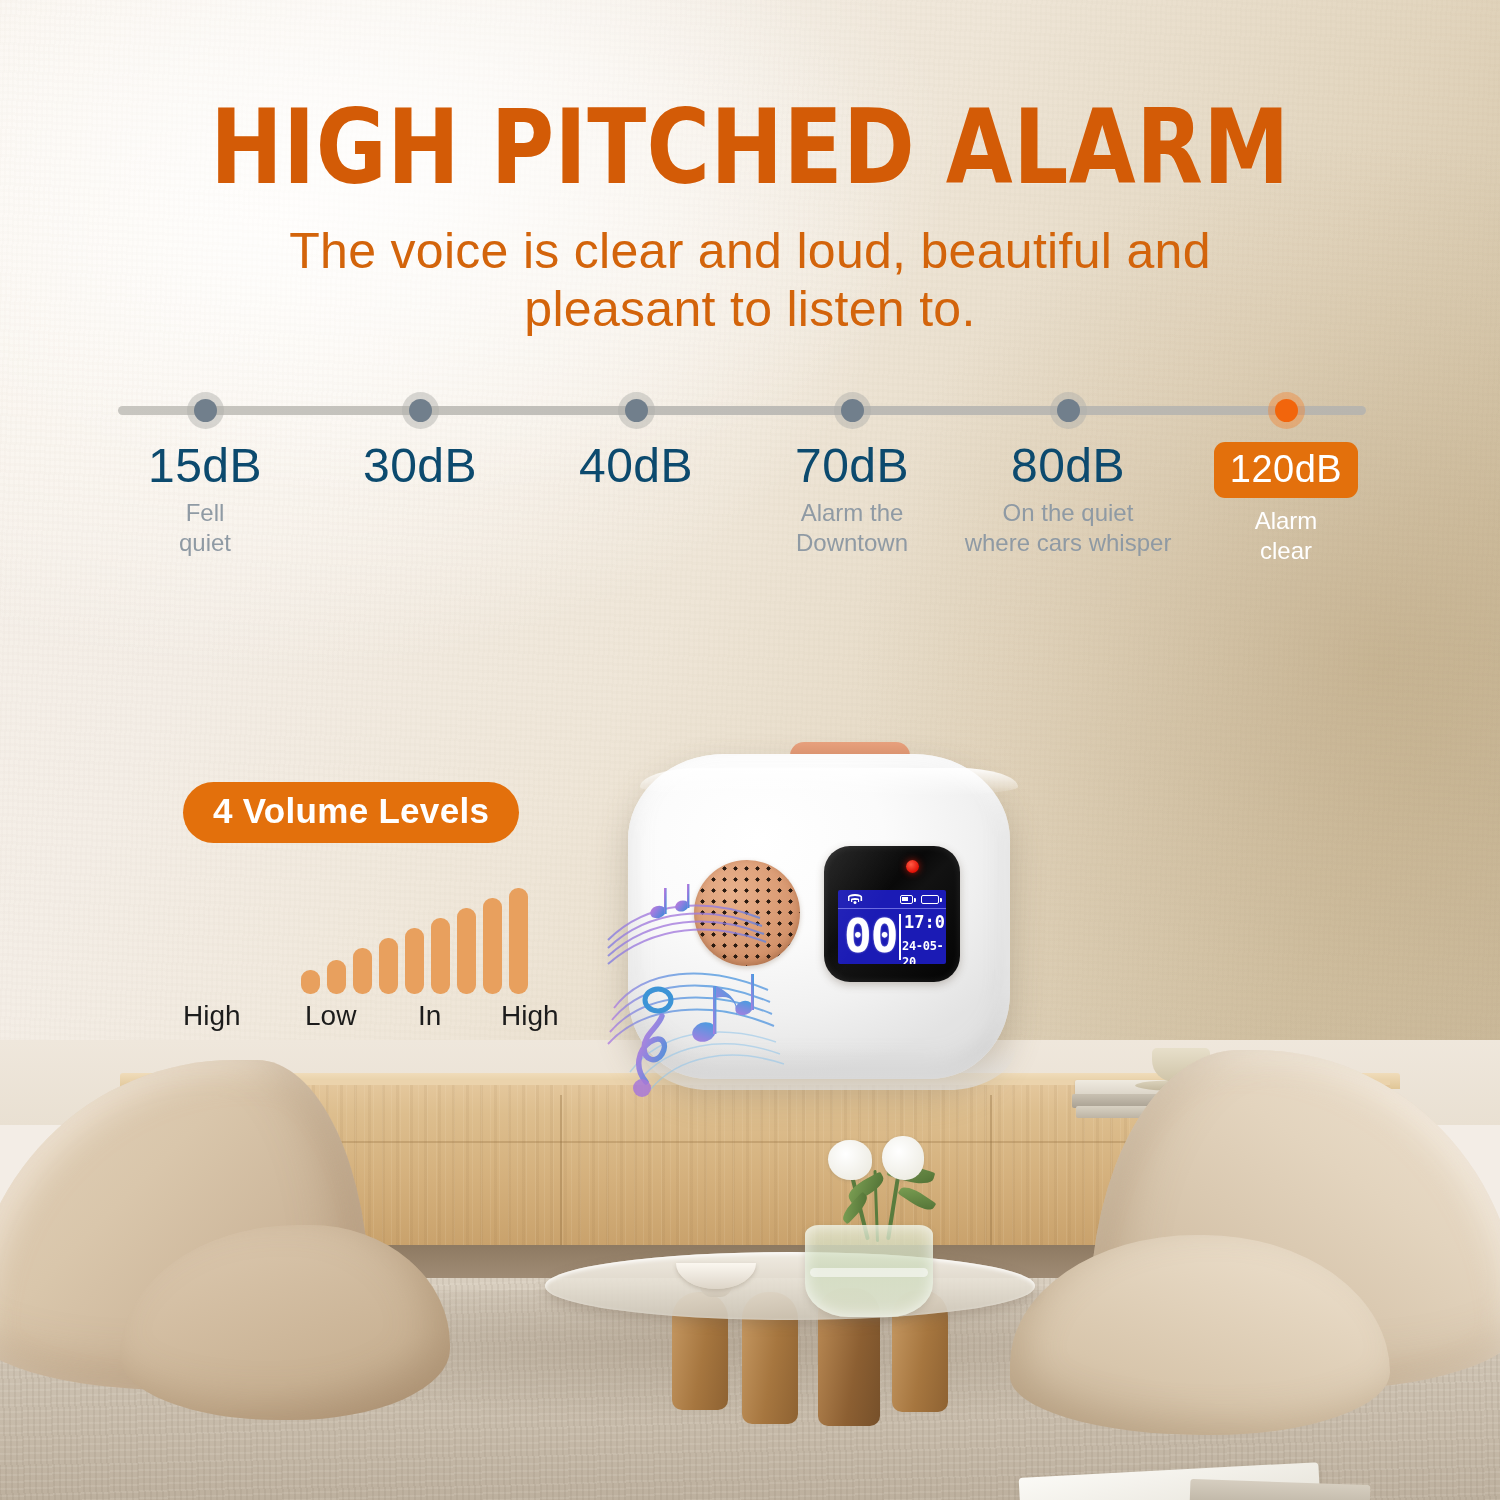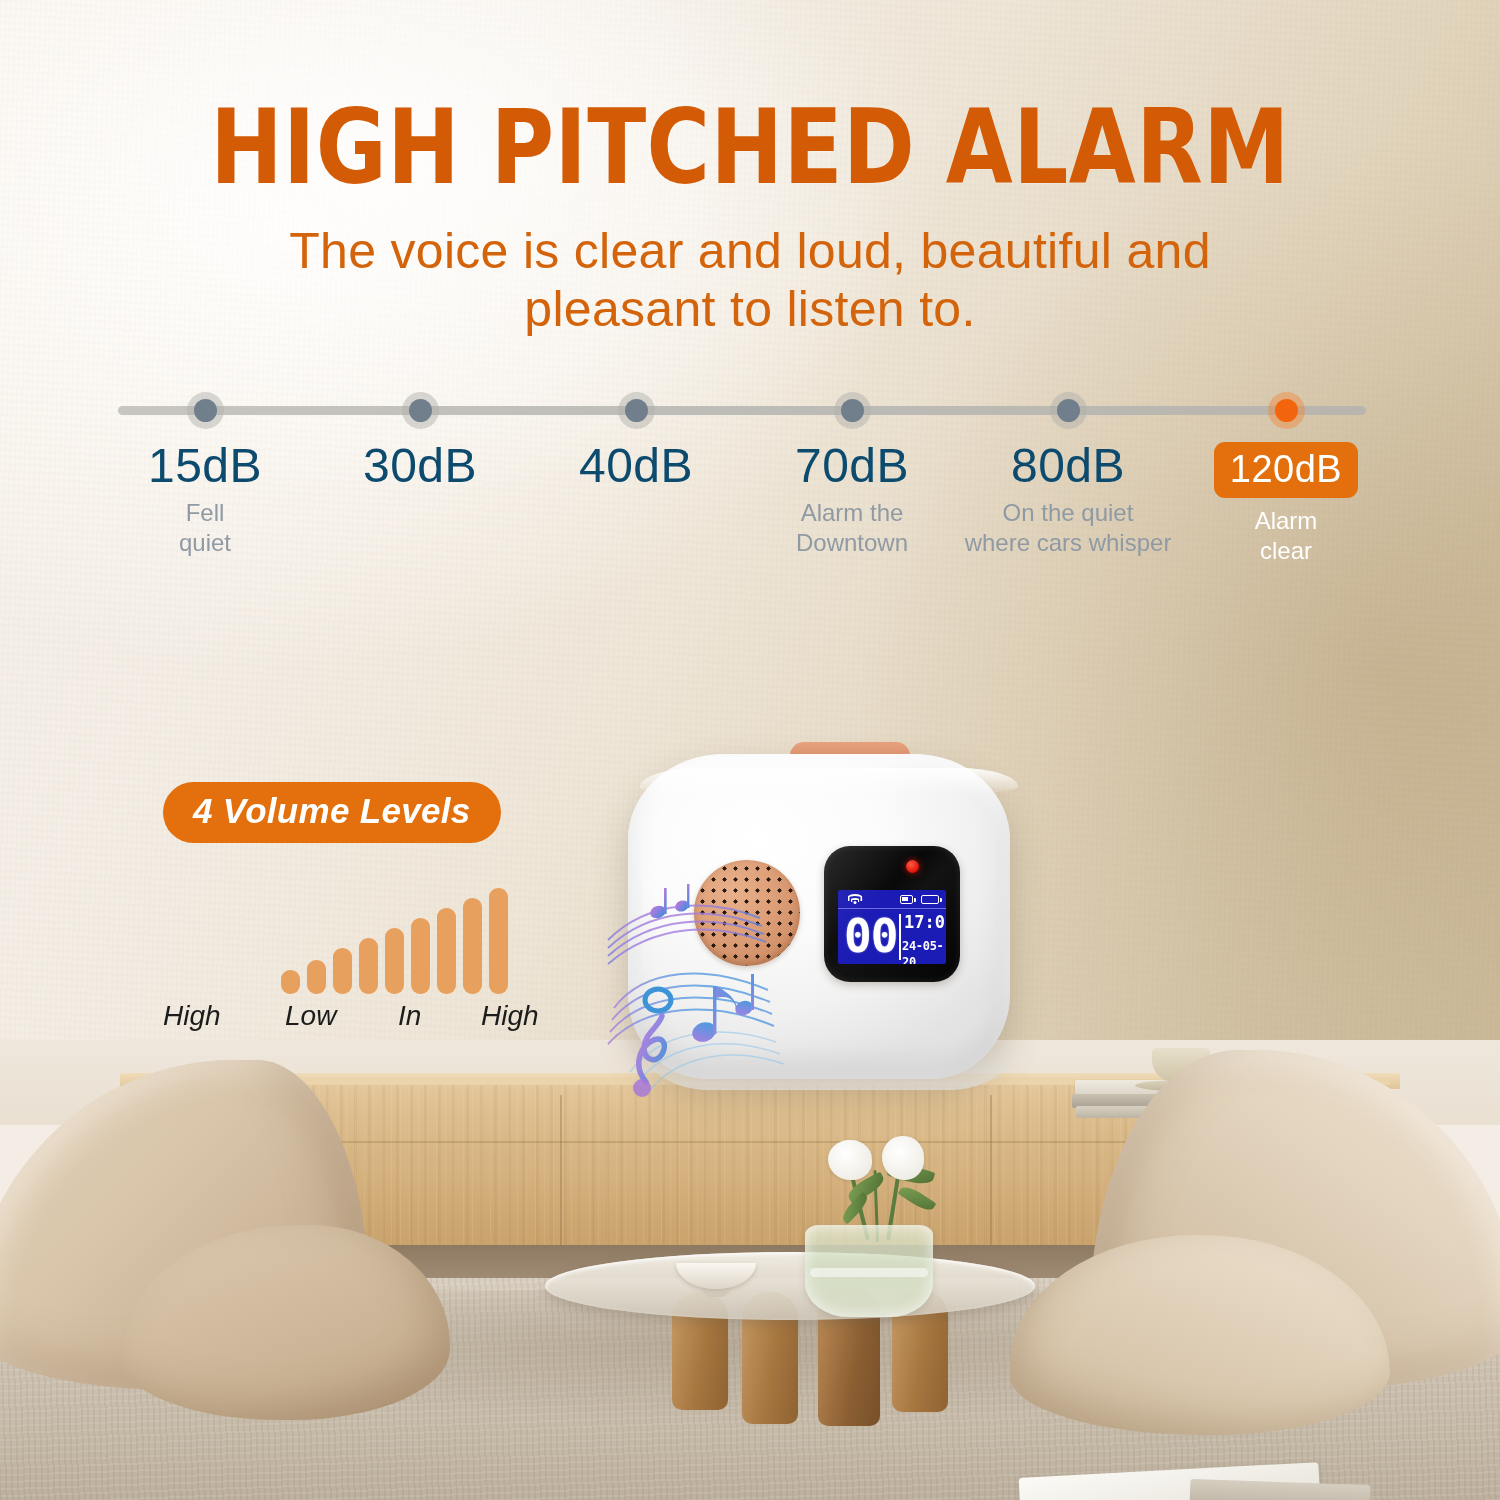--- a/index.html
+++ b/index.html
@@ -192,21 +192,21 @@
     margin-top:8px; font-size:24px; line-height:30px; color:#8F9AA4; font-weight:300;
     font-family:"Liberation Sans", sans-serif;
   }
   .tick.hot .db{
     display:inline-block; background:#E3700C; color:#fff; padding:5px 16px 7px;
     border-radius:11px; font-size:38px; line-height:44px;
   }
   .tick.hot .desc{ color:#FFFFFF; font-weight:400; }
 
   
-  .vol{ position:absolute; left:163px; top:782px; width:400px; height:260px;font-style:italic; }
+  .vol{ position:absolute; left:183px; top:782px; width:400px; height:260px; }
   .vol-badge{
     display:inline-block; background:#E3700C; color:#fff;
     font-size:35px; font-weight:bold; padding:9px 30px 12px; border-radius:32px;
     letter-spacing:.3px; font-family:"Liberation Sans", sans-serif;
   }
   .bars{ position:absolute; left:118px; top:100px; width:240px; height:112px; }
   .bar{
     position:absolute; bottom:0; width:19px; background:#E8A05E; border-radius:9px;
   }
   .vol-labels{ position:absolute; left:0px; top:218px; width:400px; height:34px; }

